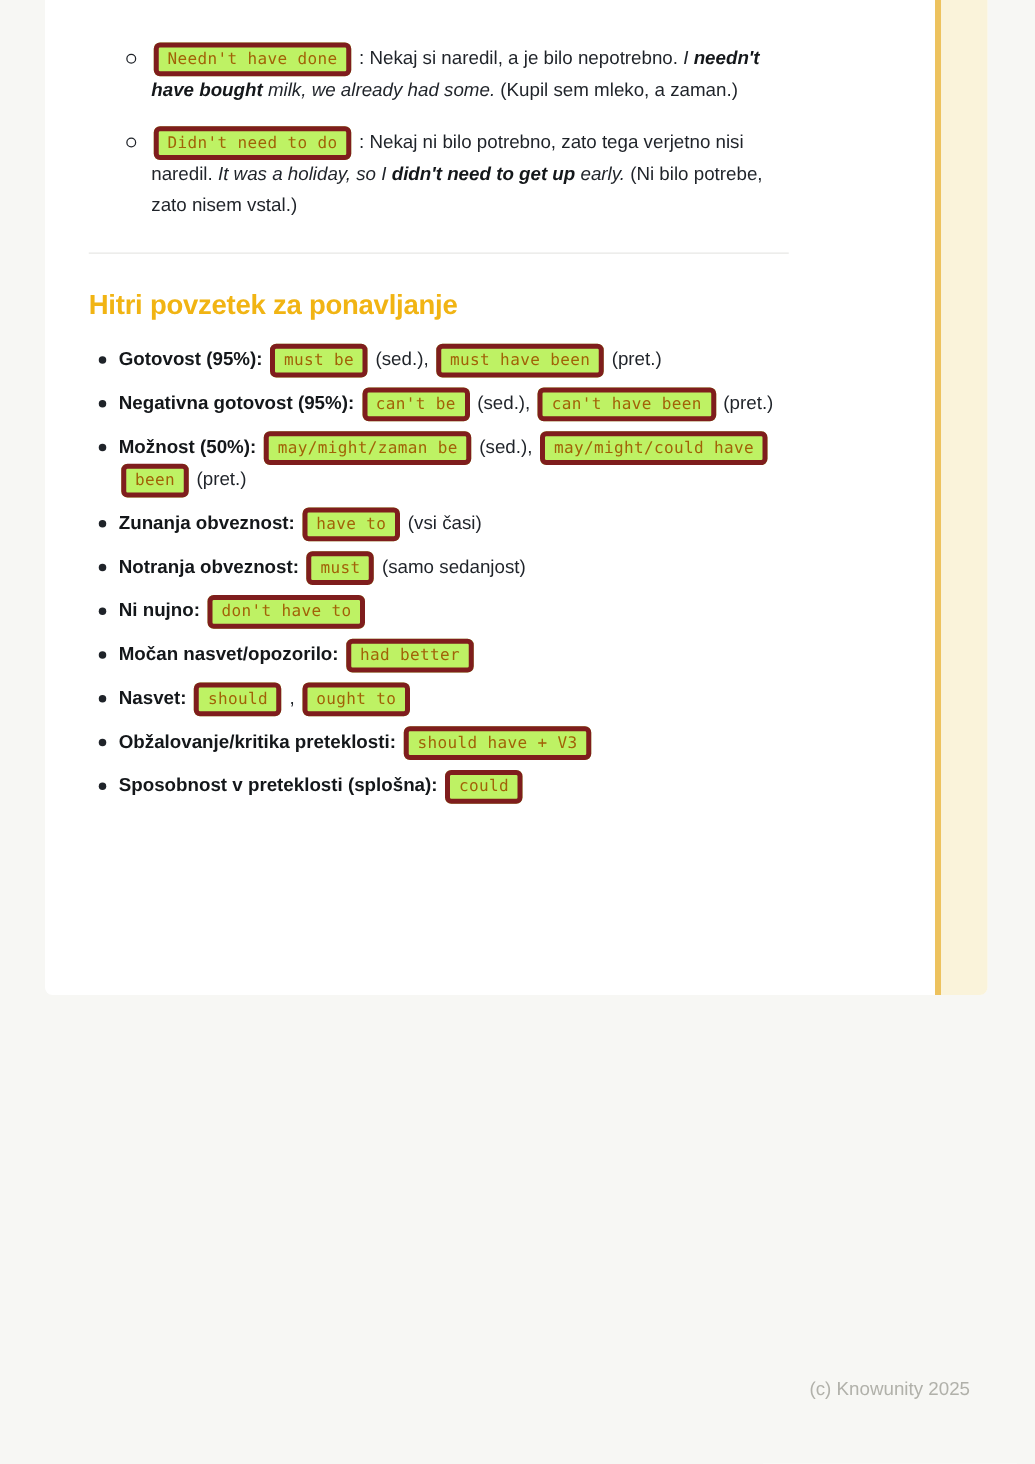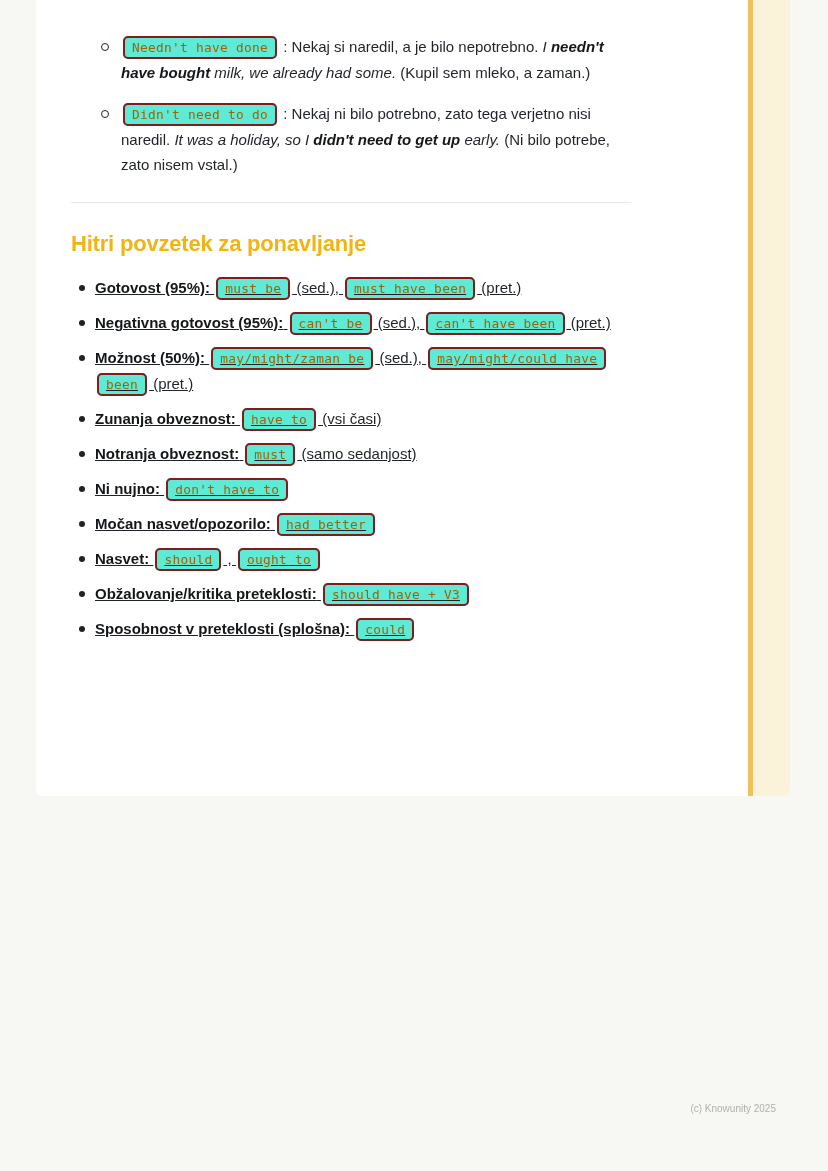--- a/index.html
+++ b/index.html
@@ -58,21 +58,21 @@
     margin:25px 0 0 0;
   }
   .heading {
     margin-top:25px;
     font-size:22px;
     line-height:32px;
     font-weight:700;
     color:#f1b413;
     letter-spacing:-0.2px;
   }
-  .summary-list { margin-top:15px;text-decoration:underline; }
+  .summary-list { margin-top:15px; }
   .summary-list li {
     position:relative;
     padding-left:24px;
     margin-bottom:9px;
     line-height:25px;
   }
   .summary-list li::before {
     content:"";
     position:absolute;
     left:8px; top:10px;
@@ -82,33 +82,33 @@
   }
   .seg-text  { color:#1f2329; }
   .seg-bold  { font-weight:700; color:#14171a; }
   .seg-italic { font-style:italic; }
   .seg-bolditalic { font-style:italic; font-weight:700; color:#14171a; }
   .seg-code {
     font-family:"DejaVu Sans Mono", monospace;
     font-size:12.8px;
     letter-spacing:0.3px;
     color:#a16207;
-    background:#5eead4;
-    border:2px solid #7f1d1d;
+    background:#bef264;
+    border:4px solid #7f1d1d;
     border-radius:5px;
     padding:2px 7px;
     margin:0 2px;
     -webkit-box-decoration-break:clone;
     box-decoration-break:clone;
   }
   .footer {
     position:absolute;
     top:1103px;
     right:52px;
-    font-size:10px;
+    font-size:15px;
     color:#b1b1aa;
   }
 </style>
 </head>
 <body>
 
 <div class="sheet">
   <div class="accent-line"></div>
   <div class="accent-margin"></div>
 

